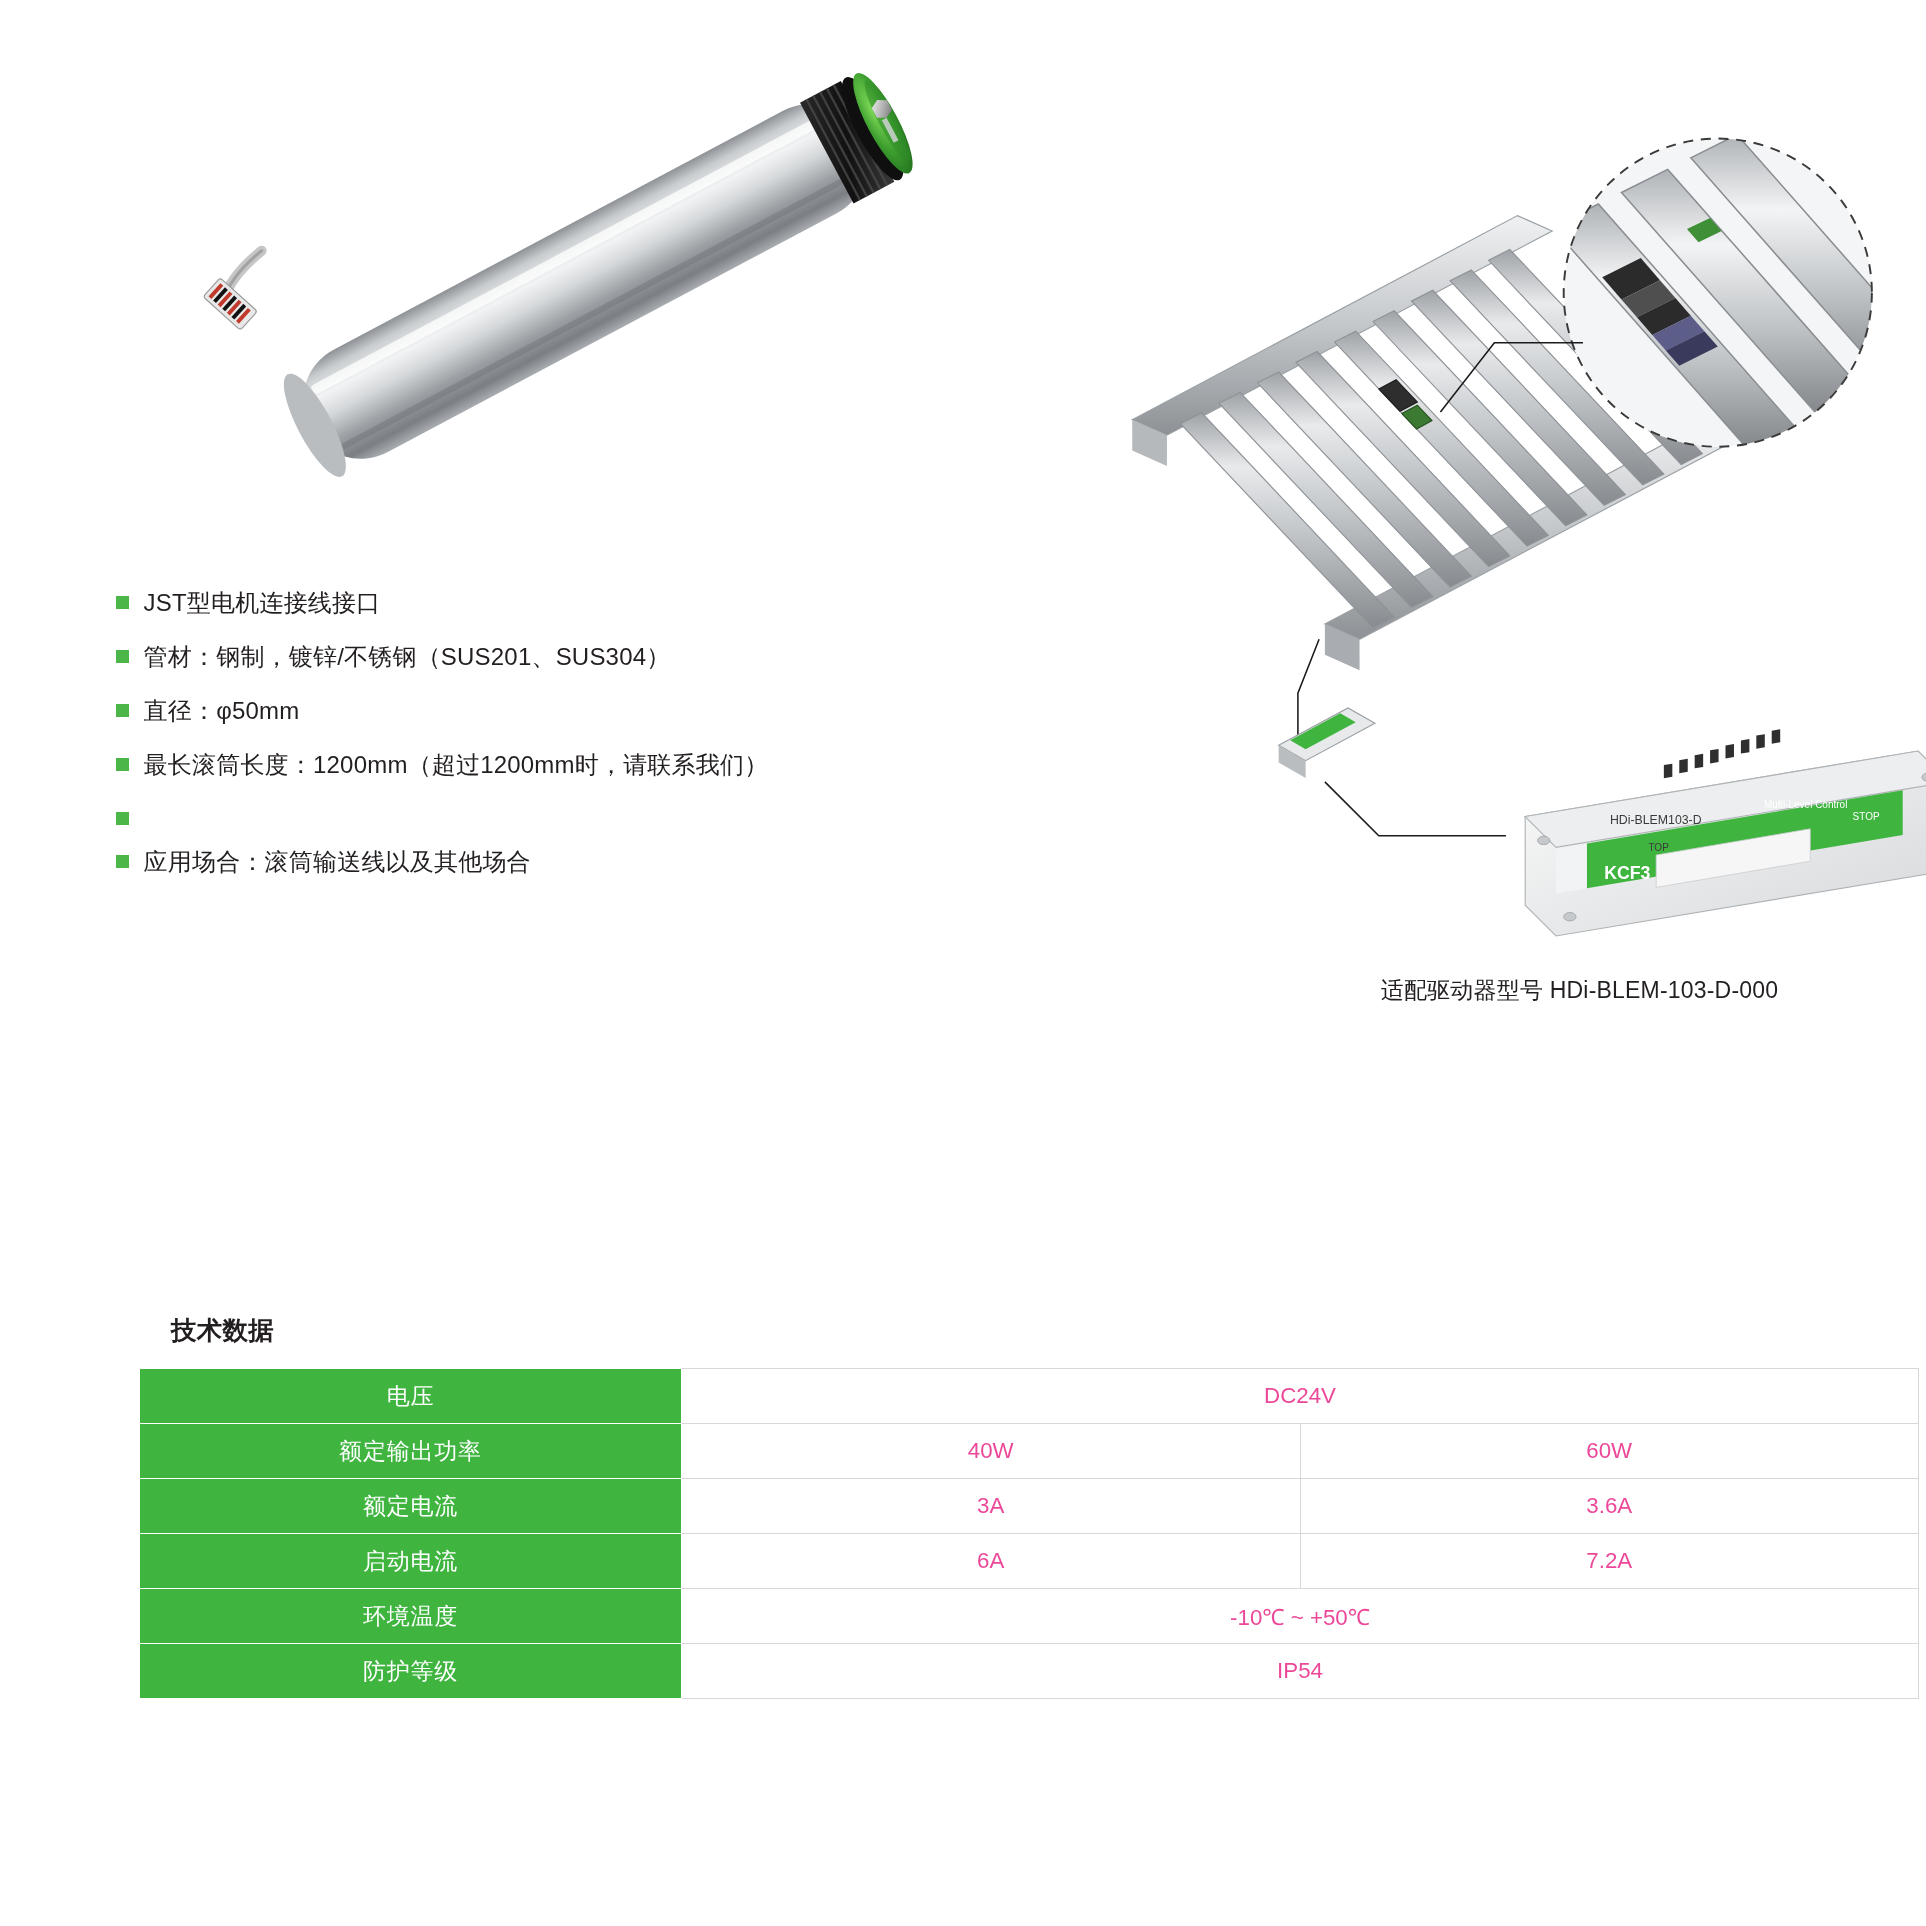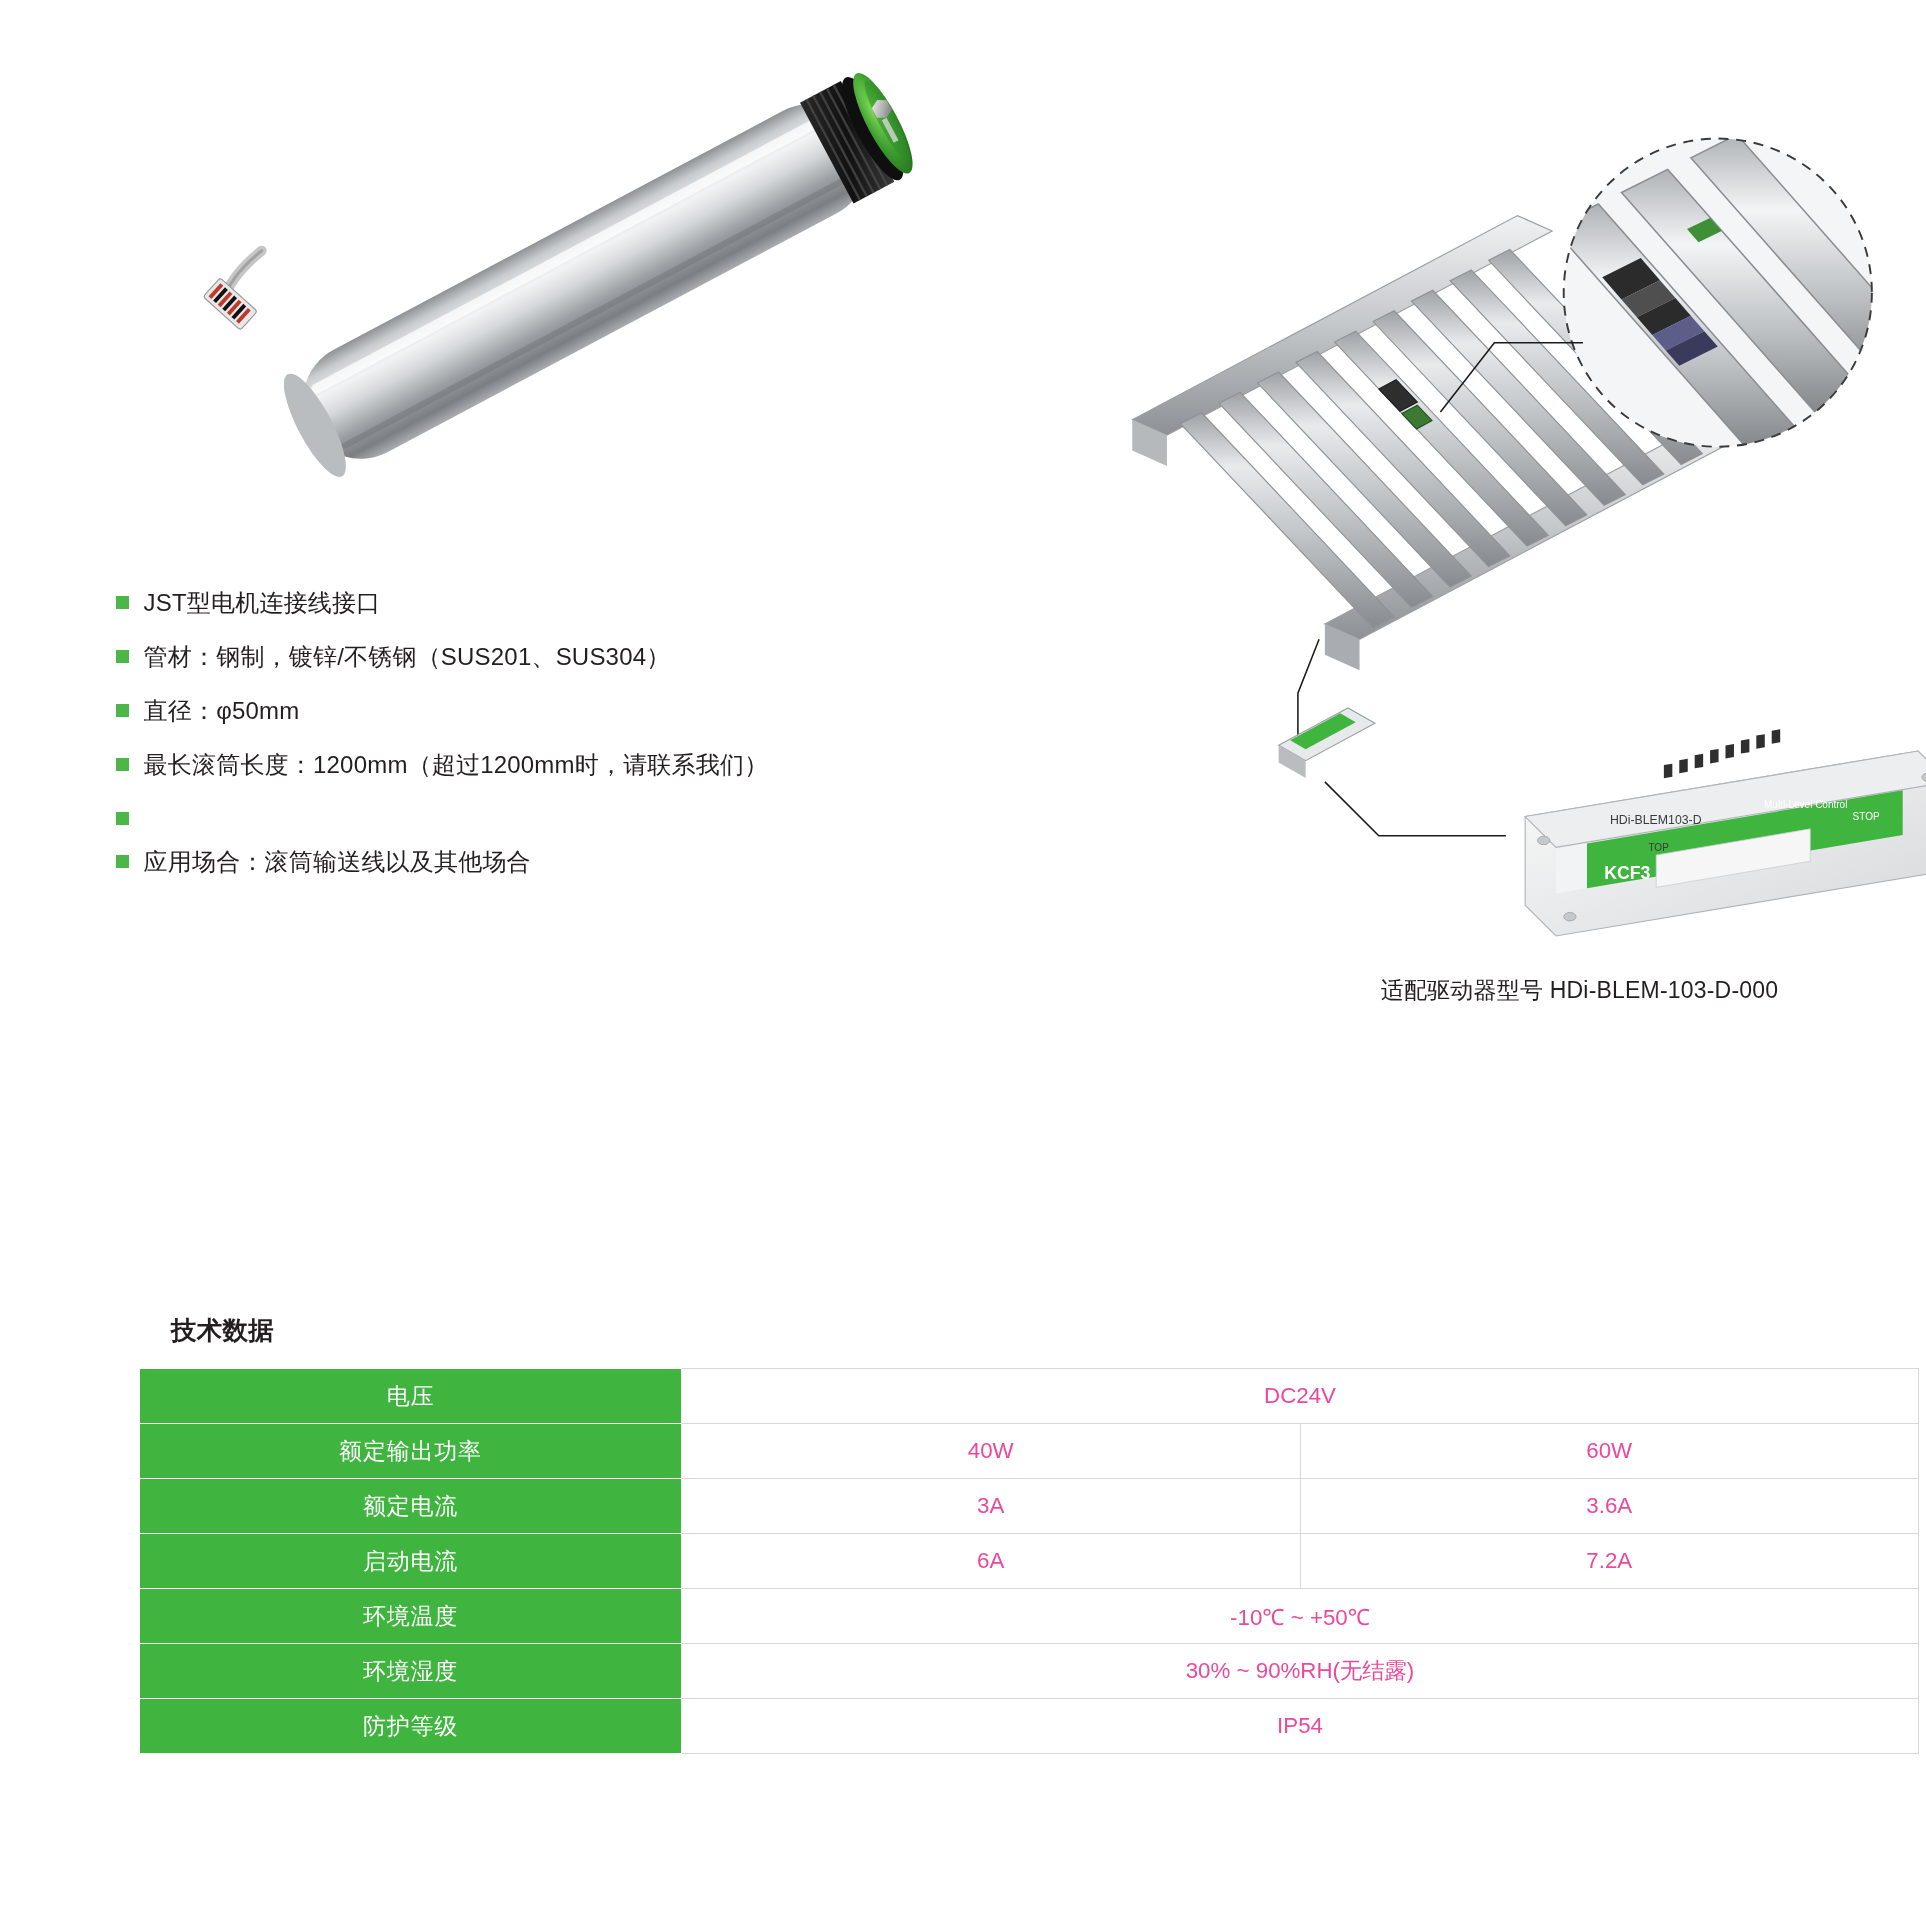--- a/index.html
+++ b/index.html
@@ -388,22 +388,18 @@
     <tr>
       <td class="label">启动电流</td>
       <td>6A</td>
       <td>7.2A</td>
     </tr>
     <tr>
       <td class="label">环境温度</td>
       <td colspan="2">-10℃ ~ +50℃</td>
     </tr>
     <tr>
-      <td class="label">环境湿度</td>
-      <td colspan="2">30% ~ 90%RH(无结露)</td>
-    </tr>
-    <tr>
       <td class="label">防护等级</td>
       <td colspan="2">IP54</td>
     </tr>
   </tbody>
 </table>
 
 
 </body></html>

